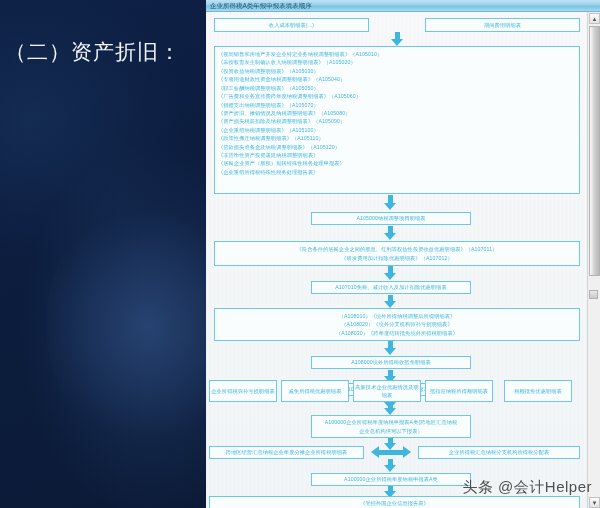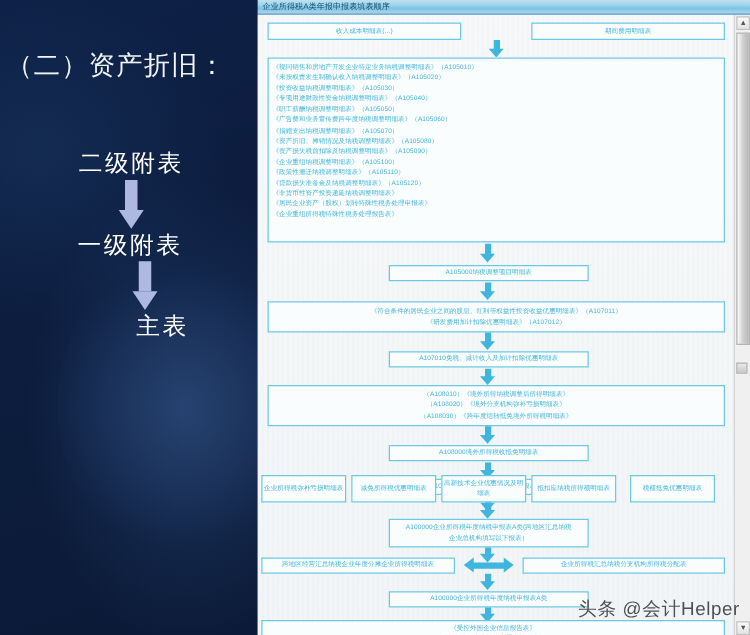--- a/index.html
+++ b/index.html
@@ -280,37 +280,20 @@
 </head>
 <body>
 
 <div id="root">
 
   <div class="slide-left">
     <div class="glow"></div>
 
     <div class="slide-title">（二）资产折旧：</div>
 
-    <div class="seq-stack">
-      <div class="seq-label lvl2">二级附表</div>
-      <div class="arrow-wrap a2">
-        <div class="arrow-down">
-          <span class="shaft"></span>
-            <span class="head"></span>
-        </div>
-      </div>
-      <div class="seq-label lvl1">一级附表</div>
-      <div class="arrow-wrap a1">
-        <div class="arrow-down">
-          <span class="shaft"></span>
-            <span class="head"></span>
-        </div>
-      </div>
-      <div class="seq-label main">主表</div>
-    </div>
   </div>
 
   <div class="win">
 
     <div class="win-titlebar">
       <div class="win-title-text">企业所得税A类年报申报表填表顺序</div>
       <div class="win-close">✕</div>
     </div>
 
     <div class="win-body">

